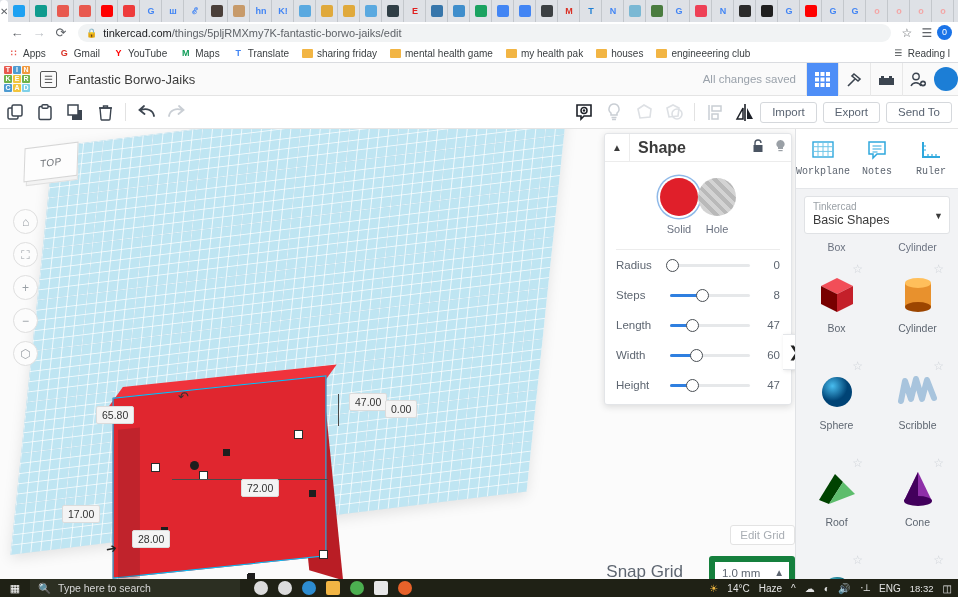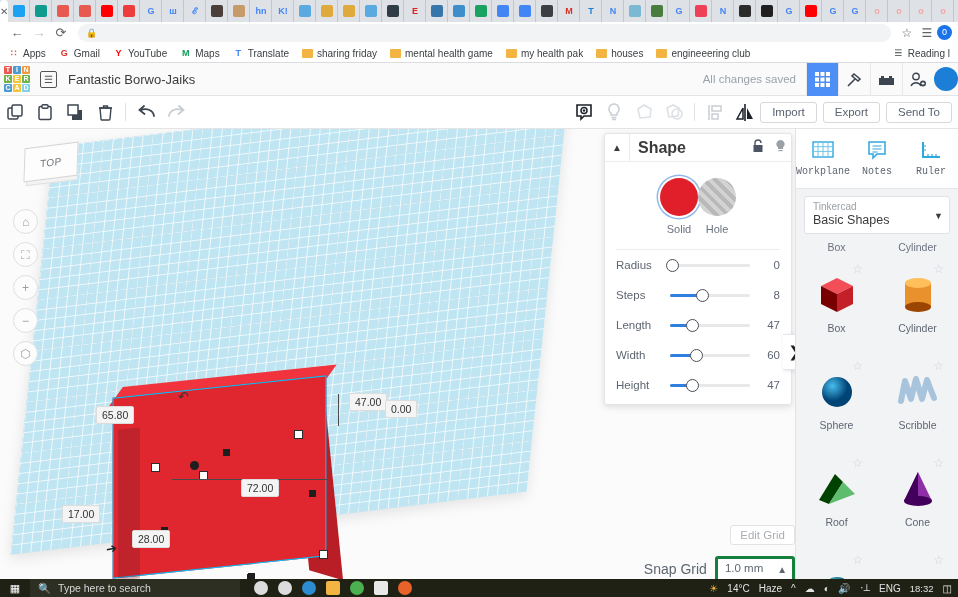--- a/index.html
+++ b/index.html
@@ -216,25 +216,25 @@
   }
 
   .grid-controls {
     position: absolute; left: 604px; top: 525px; width: 191px; text-align: right;
   }
   .edit-grid-btn {
     display: inline-block; border: 1px solid #e3e3e3; border-radius: 3px;
     font-size: 11.5px; color: #a9aeb4; padding: 3px 9px; background: #fff;
   }
   .snap-row { display: flex; align-items: center; justify-content: flex-end; margin-top: 11px; }
-  .snap-label { font-size: 14px; color: #5e6671; margin-right: 8px; }
+  .snap-label { font-size: 17px; color: #5e6671; margin-right: 26px; }
   .snap-select {
-    border: 3px solid #15803d; border-radius: 3px; background: #fff;
+    border: 6px solid #15803d; border-radius: 3px; background: #fff;
     font-size: 11.5px; color: #5e6671; padding: 3px 7px; display: flex;
-    align-items: flex-start; gap: 16px;
+    align-items: flex-end; gap: 16px;
   }
 
   
   .sidebar {
     position: absolute; left: 795px; top: 129px; width: 163px; height: 450px;
     background: #f2f3f5; border-left: 1px solid #e0e2e5;
   }
   .sb-tools { display: flex; height: 60px; background: #fff; border-bottom: 1px solid #e4e6e9; }
   .sb-tool { flex: 1; display: flex; flex-direction: column; align-items: center;
              justify-content: center; gap: 4px; }
@@ -415,20 +415,21 @@
       </div>
 
   </div>
 
   <div class="browser-toolbar">
     <div class="nav-btn">←</div>
     <div class="nav-btn dim">→</div>
     <div class="nav-btn">⟳</div>
     <div class="omnibox">
       <span class="lock-glyph">🔒</span>
+      <span class="omni-url"><span>tinkercad.com</span><span class="dim">/things/5pljRMXmy7K-fantastic-borwo-jaiks/edit</span></span>
     </div>
     <div class="tb-icon">☆</div>
     <div class="tb-icon">☰</div>
     <div class="avatar-blue">0</div>
   </div>
 
   <div class="bookmarks-bar">
     <div id="bookmarks" style="display:flex;align-items:center;">
         <div class="bm">
           <span class="bm-ico" style="color: rgb(232, 89, 79); font-weight: bold;">∷</span>

